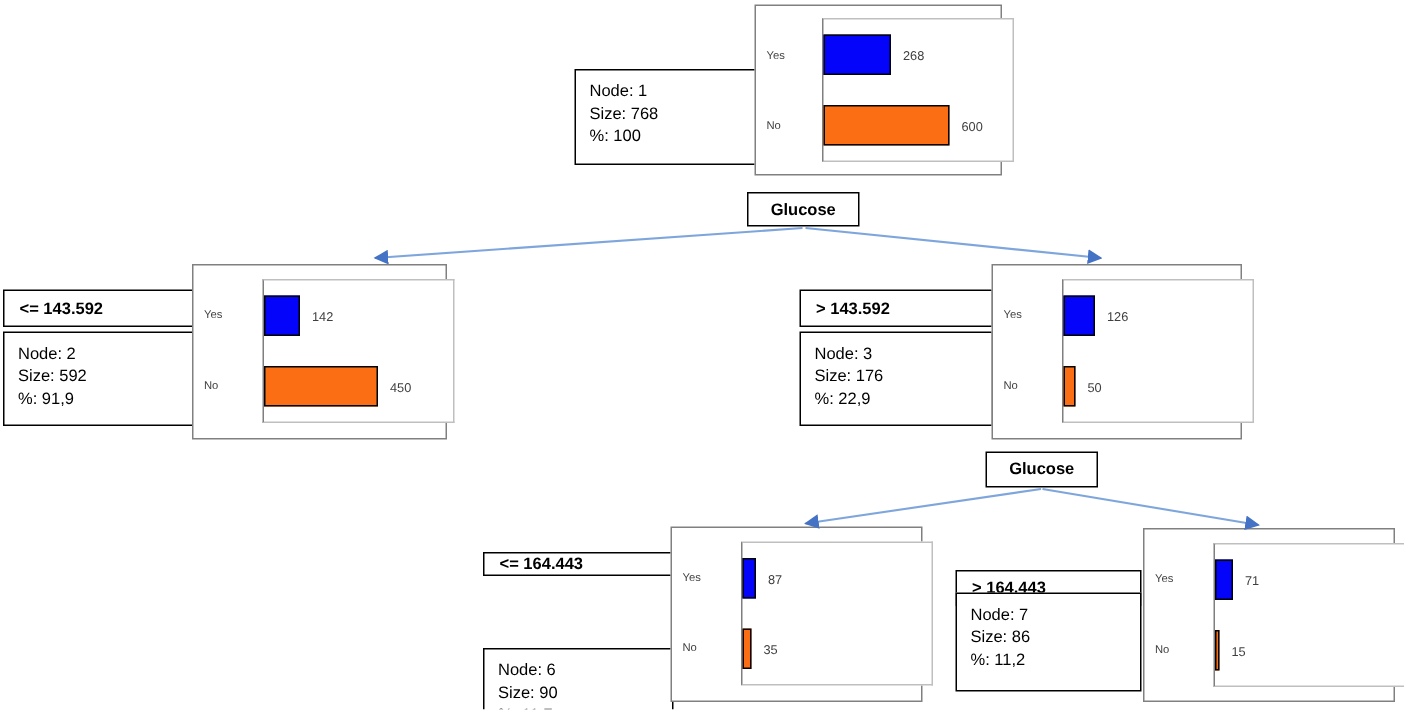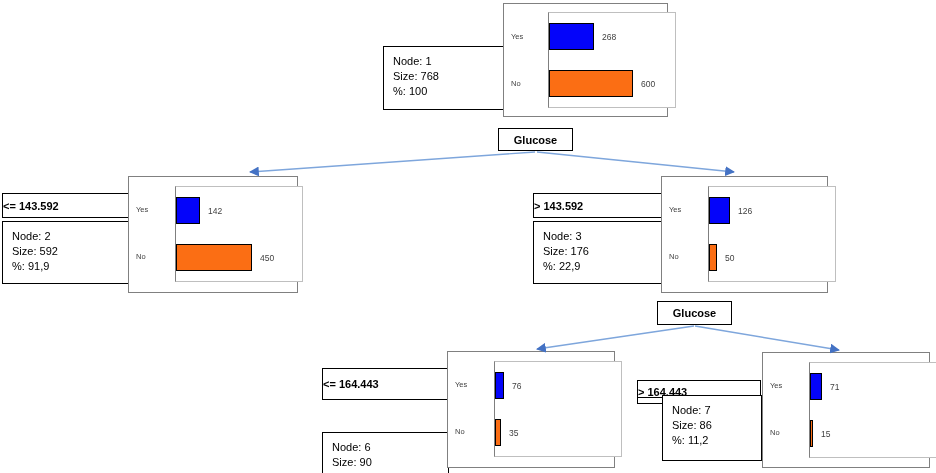--- a/index.html
+++ b/index.html
@@ -12,20 +12,21 @@
     background: #ffffff;
     overflow: hidden;
   }
   
   .cond-box {
     position: absolute;
     background: #fff;
     border: 1.5px solid #000;
     display: flex;
     align-items: center;
+    padding-left: 10px;
     font-size: 11px;
     font-weight: bold;
     z-index: 1;
   }
   .info-box {
     position: absolute;
     background: #fff;
     border: 1.5px solid #000;
     font-size: 11px;
     line-height: 15px;
@@ -172,47 +173,47 @@
         <div class="bar bar-no" style="width: 8px;"></div>
         <span class="val">50</span>
       </div>
     </div>
   </div>
 
   <div class="split-box" style="left:657px; top:301px; width:75px; height:24px;">
     <span>Glucose</span>
   </div>
 
-  <div class="cond-box" style="left:322px; top:368px; width:127px; height:32px;">
+  <div class="cond-box" style="left:322px; top:368px; width:127px; height:16px;">
     <span>&lt;= 164.443</span>
   </div>
   <div class="info-box" style="left:322px; top:395px; width:127px; height:62px;margin-top:37px;">
     <div>Node: 6</div>
     <div>Size: 90</div>
     <div>%: 11,7</div>
   </div>
   <div class="chart-box" style="left:447px; top:351px; width:168px; height:117px;">
     <span class="cat cat-yes">Yes</span>
     <span class="cat cat-no">No</span>
     <div class="plot">
       <div class="bar-row row-yes">
         <div class="bar bar-yes" style="width: 9px;"></div>
-        <span class="val">76</span>
+        <span class="val">87</span>
       </div>
       <div class="bar-row row-no">
         <div class="bar bar-no" style="width: 6px;"></div>
         <span class="val">35</span>
       </div>
     </div>
   </div>
 
   <div class="cond-box" style="left:637px; top:380px; width:124px; height:24px;text-decoration:underline;">
     <span>&gt; 164.443</span>
   </div>
-  <div class="info-box" style="left:662px; top:395px; width:100px; height:66px;">
+  <div class="info-box" style="left:637px; top:395px; width:124px; height:66px;">
     <div>Node: 7</div>
     <div>Size: 86</div>
     <div>%: 11,2</div>
   </div>
   <div class="chart-box" style="left:762px; top:352px; width:168px; height:116px;">
     <span class="cat cat-yes">Yes</span>
     <span class="cat cat-no">No</span>
     <div class="plot">
       <div class="bar-row row-yes">
         <div class="bar bar-yes" style="width: 12px;"></div>

